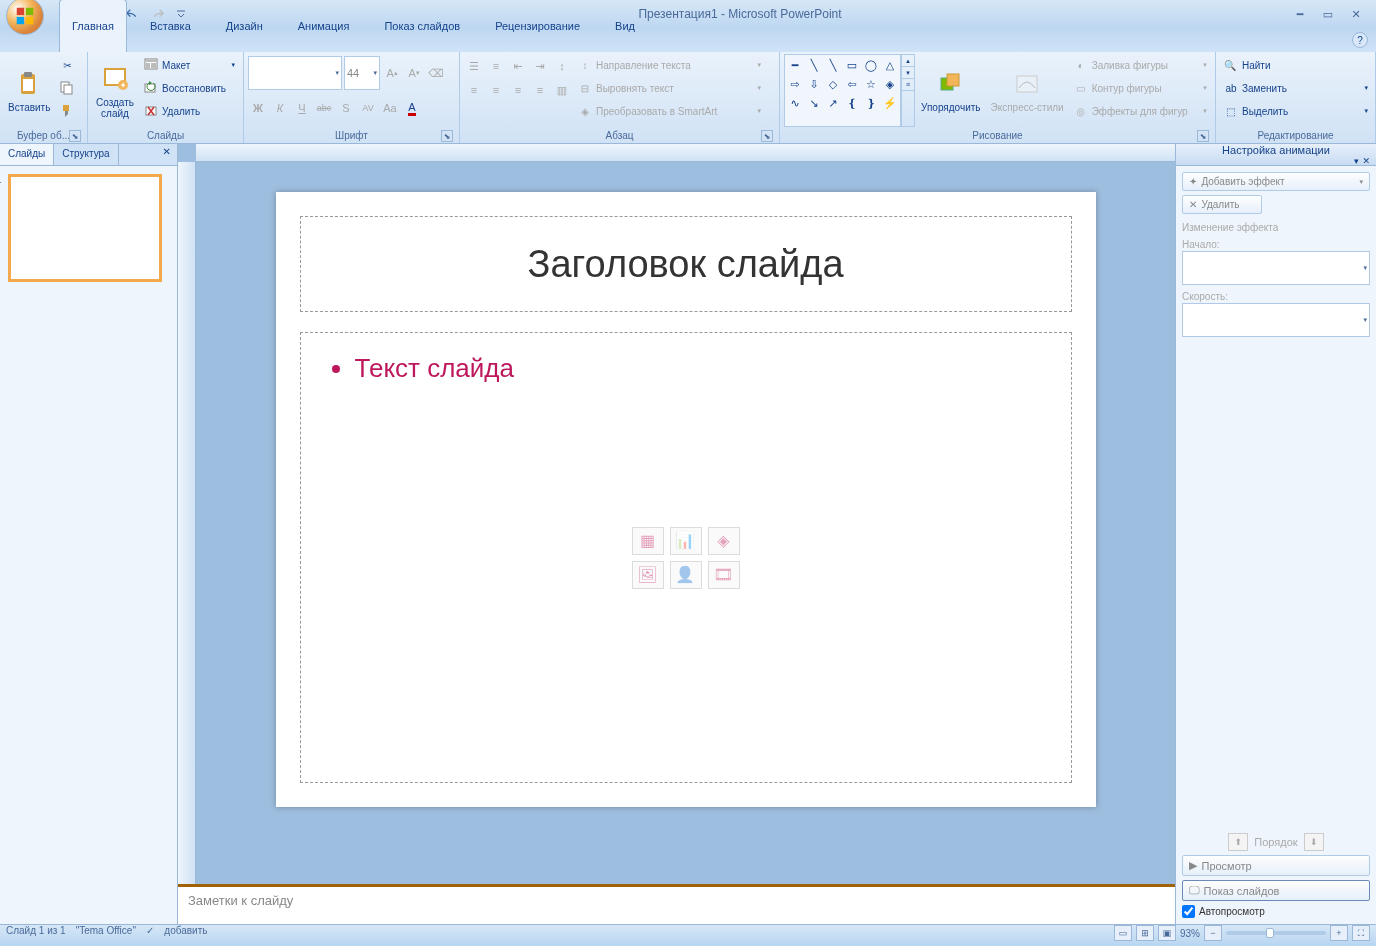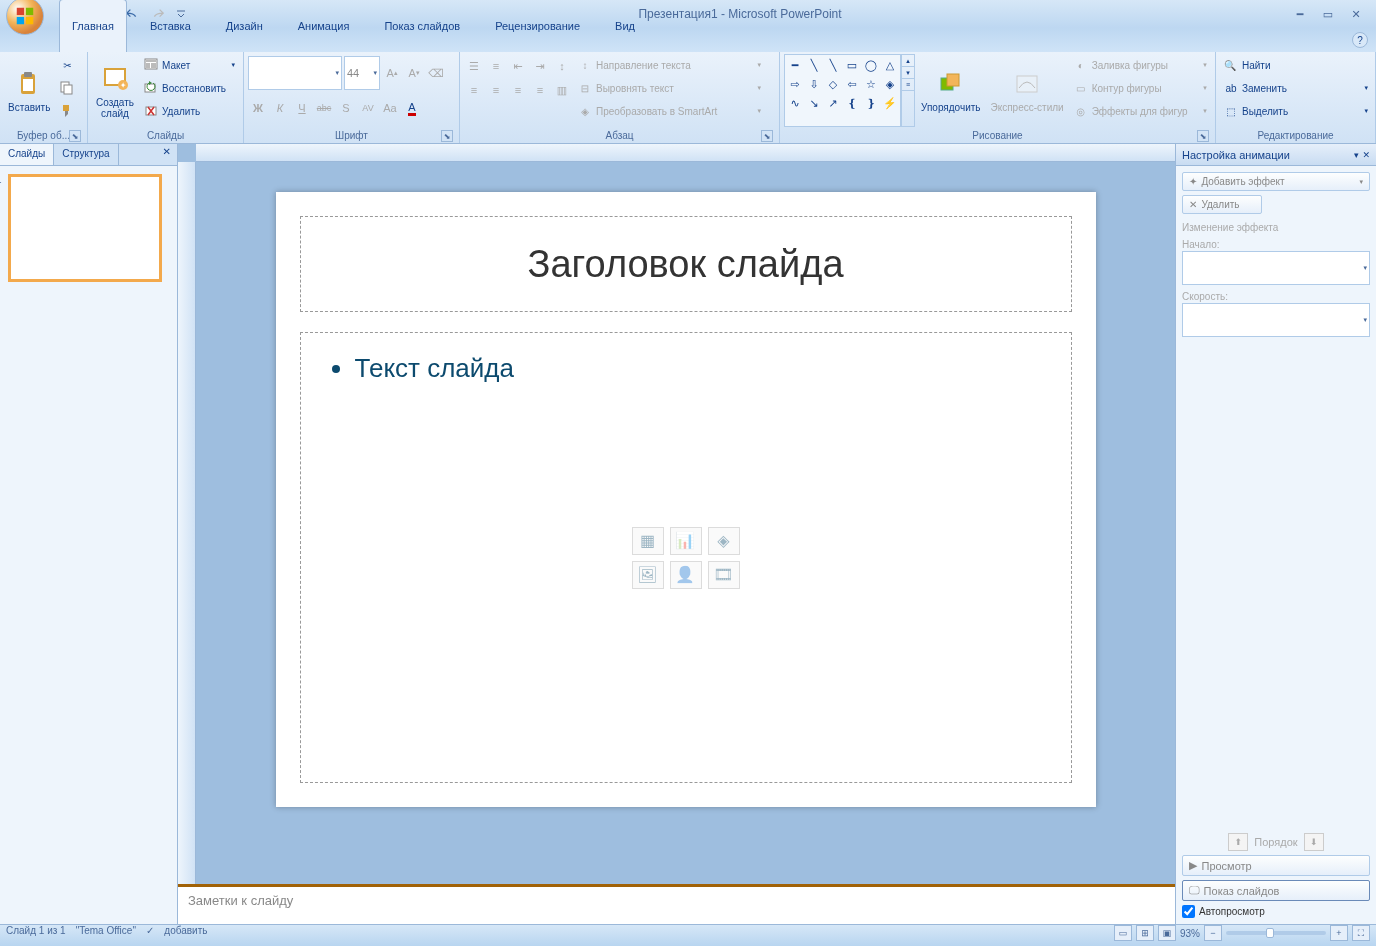--- a/index.html
+++ b/index.html
@@ -54,28 +54,28 @@
 .thumb-num { position:absolute; left:-12px; top:0; font-size:10px; color:#4a6a9a; }
 
 .center-pane { flex:1; display:flex; flex-direction:column; background:#9ebedf; border-right:1px solid #9bb8d9; }
 .hruler { height:18px; background:linear-gradient(to bottom,#eef5fc,#d0e2f5); border-bottom:1px solid #9bb8d9; margin-left:18px; position:relative; overflow:hidden; font-size:7px; color:#4a6a9a; }
 .edit-row { flex:1; display:flex; overflow:hidden; }
 .vruler { width:18px; background:linear-gradient(to right,#eef5fc,#d0e2f5); border-right:1px solid #9bb8d9; position:relative; overflow:hidden; }
 .canvas-area { flex:1; display:flex; align-items:flex-start; justify-content:center; padding:30px 20px; overflow:auto; background:#9ebedf; }
 .slide { width:820px; height:615px; background:#fff; box-shadow:0 0 6px rgba(0,0,0,.3); position:relative; }
 .ph { position:absolute; border:1px dashed #999; }
 .ph-title { top:24px; left:24px; right:24px; height:96px; display:flex; align-items:center; justify-content:center; font-size:38px; color:#333; }
-.ph-content { top:140px; left:24px; right:24px; bottom:24px; padding:20px 30px; font-size:26px; color:#0c4a6e; }
+.ph-content { top:140px; left:24px; right:24px; bottom:24px; padding:20px 30px; font-size:26px; color:#be185d; }
 .ph-content ul { list-style:disc; margin-left:24px; }
 .content-icons { position:absolute; top:50%; left:50%; transform:translate(-50%,-50%); display:grid; grid-template-columns:repeat(3,32px); gap:6px; opacity:.4; }
 .content-icons div { width:32px; height:28px; border:1px solid #aaa; display:flex; align-items:center; justify-content:center; font-size:16px; background:#f4f4f4; }
 .notes { height:40px; background:#fff; border-top:3px solid #a16207; padding:6px 10px; font-size:13px; color:#888; }
 
 .right-pane { width:200px; background:#eef5fc; display:flex; flex-direction:column; }
-.pane-hdr { height:22px; background:linear-gradient(to bottom,#e6effa,#c8dcf2); border-bottom:1px solid #9bb8d9; display:flex; align-items:center; padding:0 6px; font-size:11px; }
+.pane-hdr { height:22px; background:linear-gradient(to bottom,#e6effa,#c8dcf2); border-bottom:1px solid #9bb8d9; display:flex; align-items:center; padding:0 6px; font-size:11px;flex-direction:column; }
 .pane-hdr .ctl { margin-left:auto; display:flex; gap:4px; font-size:9px; }
 .pane-body { padding:6px; display:flex; flex-direction:column; gap:4px; font-size:10px; color:#888; }
 .pane-btn { border:1px solid #b0cbe8; background:linear-gradient(to bottom,#fdfefe,#e6effa); padding:3px 6px; display:flex; align-items:center; gap:4px; border-radius:2px; color:#888; }
 .pane-fld { margin-top:2px; }
 .pane-fld label { display:block; color:#aaa; }
 .pane-fld .combo { width:100%; margin-top:1px; }
 .tip-box { margin:6px 4px; border:1px solid #ccc; background:#fff; padding:12px 8px; text-align:center; font-style:italic; font-size:10px; color:#555; flex:0 0 auto; }
 .pane-footer { margin-top:auto; padding:6px; display:flex; flex-direction:column; gap:4px; }
 .order-row { display:flex; align-items:center; justify-content:center; gap:6px; color:#aaa; }
 .order-btn { width:20px; height:18px; border:1px solid #ccc; background:#f4f4f4; display:flex; align-items:center; justify-content:center; font-size:9px; }

